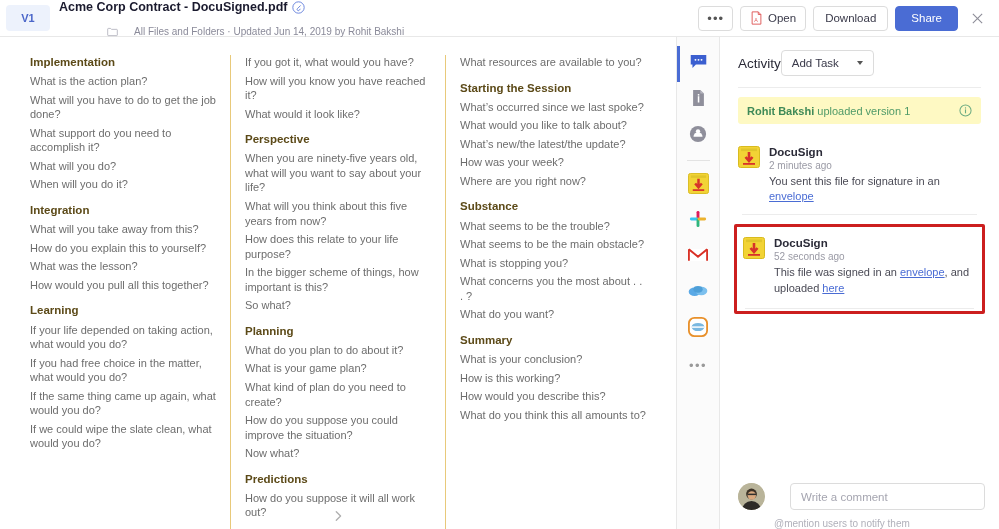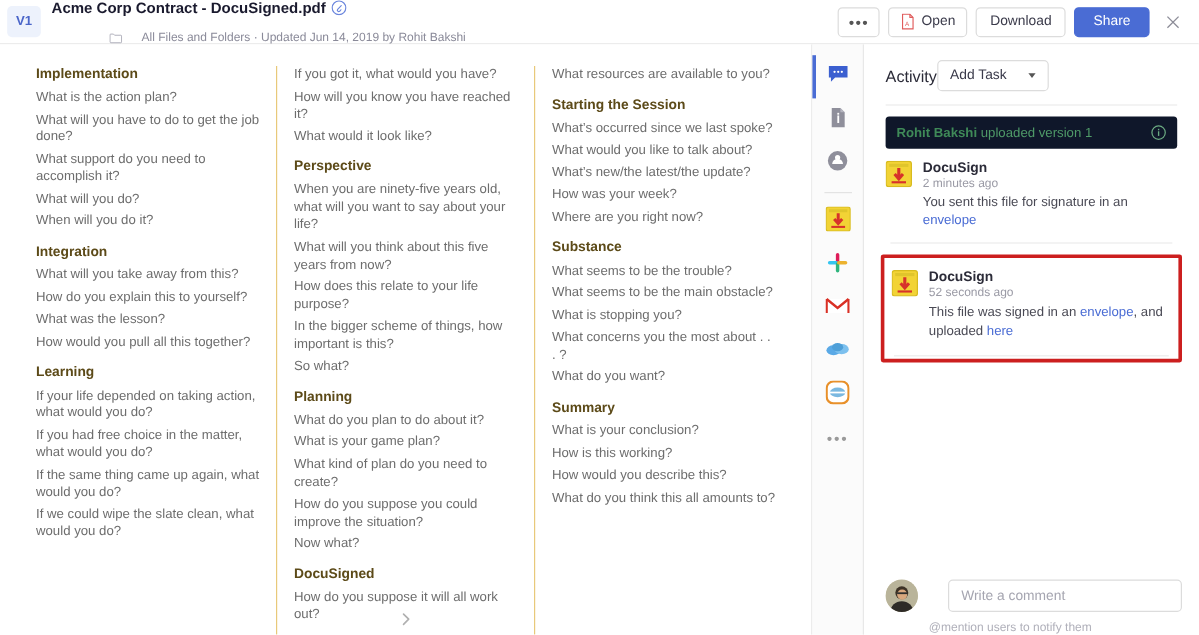--- a/index.html
+++ b/index.html
@@ -12,21 +12,21 @@
 
   
   .header {
     height: 37px; min-height: 37px;
     display: flex; align-items: center;
     padding: 0 10px 0 6px;
     border-bottom: 1px solid #e8e8e8;
     background: #fff;
   }
   .ver-badge {
-    width: 28px; height: 26px; border-radius: 4px;
+    width: 44px; height: 26px; border-radius: 4px;
     background: #edf2fc; color: #4b66c9;
     font-size: 11px; font-weight: bold;
     display: flex; align-items: center; justify-content: center;
     margin-right: 9px; flex: 0 0 auto;
   }
   .title-block { display: flex; flex-direction: column; justify-content: center; flex: 1 1 auto; min-width: 0; }
   .doc-title-row { display: flex; align-items: center; gap: 5px; }
   .doc-title { font-size: 12.5px; font-weight: bold; color: #1a1a2e; white-space: nowrap; }
   .attach-icon { width: 13px; height: 13px; flex: 0 0 auto; }
   .doc-sub { display: flex; align-items: center; gap: 16px; font-size: 10px; color: #8a8a99; margin-top: 12px; white-space: nowrap; padding-left: 48px; }
@@ -103,35 +103,35 @@
     height: 26px; border: 1px solid #dcdcdc; border-radius: 4px; background: #fff;
     font-size: 11.5px; color: #3a3a4a; padding: 0 10px;
     display: flex; align-items: center; gap: 18px; cursor: pointer;
     font-family: "Liberation Sans", sans-serif;
   }
   .caret { width: 0; height: 0; border-left: 3.5px solid transparent; border-right: 3.5px solid transparent; border-top: 4.5px solid #555; }
   .act-divider { height: 1px; background: #ececec; margin: 0 18px; }
   .act-list { flex: 1 1 auto; padding: 0 14px; overflow: hidden; position: relative; }
 
   .banner {
-    background: #0f172a; border-radius: 3px;
-    margin: 9px 4px 6px 4px; padding: 7px 9px;
+    background: #fef9c3; border-radius: 3px;
+    margin: 9px 4px 18px 4px; padding: 7px 9px;
     display: flex; align-items: center; justify-content: space-between;
     font-size: 11px; color: #4f9a68;
   }
   .banner b { color: #3f8a58; font-weight: bold; }
   .info-circ { width: 13px; height: 13px; flex: 0 0 auto; }
 
   .act-entry { display: flex; gap: 9px; padding: 4px 4px 10px 4px; }
   .ds-icon { width: 22px; height: 22px; flex: 0 0 auto; border-radius: 3px; }
   .entry-body { min-width: 0; flex: 1 1 auto; }
   .entry-name { font-size: 11.5px; font-weight: bold; color: #2b2b38; }
   .entry-time { font-size: 10px; color: #9a9aa5; margin: 2px 0 3px 0; }
   .entry-text { font-size: 11px; color: #4a4a55; line-height: 1.38; }
-  .lnk { color: #4a6cd4; cursor: pointer; }
+  .lnk { color: #4a6cd4; cursor: pointer; text-decoration: underline; }
 
   .hl-box { border: 3px solid #cc1f1f; border-radius: 2px; margin: 2px 0 0 0; padding: 6px 2px 2px 2px; }
   .entry-sep { height: 1px; background: #ececec; margin: 2px 6px 0 6px; }
   .sep-plain { height: 1px; background: #ececec; margin: 0 8px 9px 8px; }
 
   .comment-bar { padding: 10px 14px 8px 18px; display: flex; align-items: center; gap: 25px; }
   .avatar {
     width: 27px; height: 27px; border-radius: 50%; flex: 0 0 auto; overflow: hidden;
     background: #c9c3a8; position: relative;
   }
@@ -231,21 +231,21 @@
           <div class="q-item">In the bigger scheme of things, how important is this?</div>
           <div class="q-item">So what?</div>
 
           <div class="q-head">Planning</div>
           <div class="q-item">What do you plan to do about it?</div>
           <div class="q-item">What is your game plan?</div>
           <div class="q-item">What kind of plan do you need to create?</div>
           <div class="q-item">How do you suppose you could improve the situation?</div>
           <div class="q-item">Now what?</div>
 
-          <div class="q-head">DocuSigned</div>
+          <div class="q-head">Predictions</div>
           <div class="q-item">How do you suppose it will all work out?</div>
         </div>
 
         <div class="col">
           <div class="q-item">What resources are available to you?</div>
 
           <div class="q-head">Starting the Session</div>
           <div class="q-item">What’s occurred since we last spoke?</div>
           <div class="q-item">What would you like to talk about?</div>
           <div class="q-item">What’s new/the latest/the update?</div>

